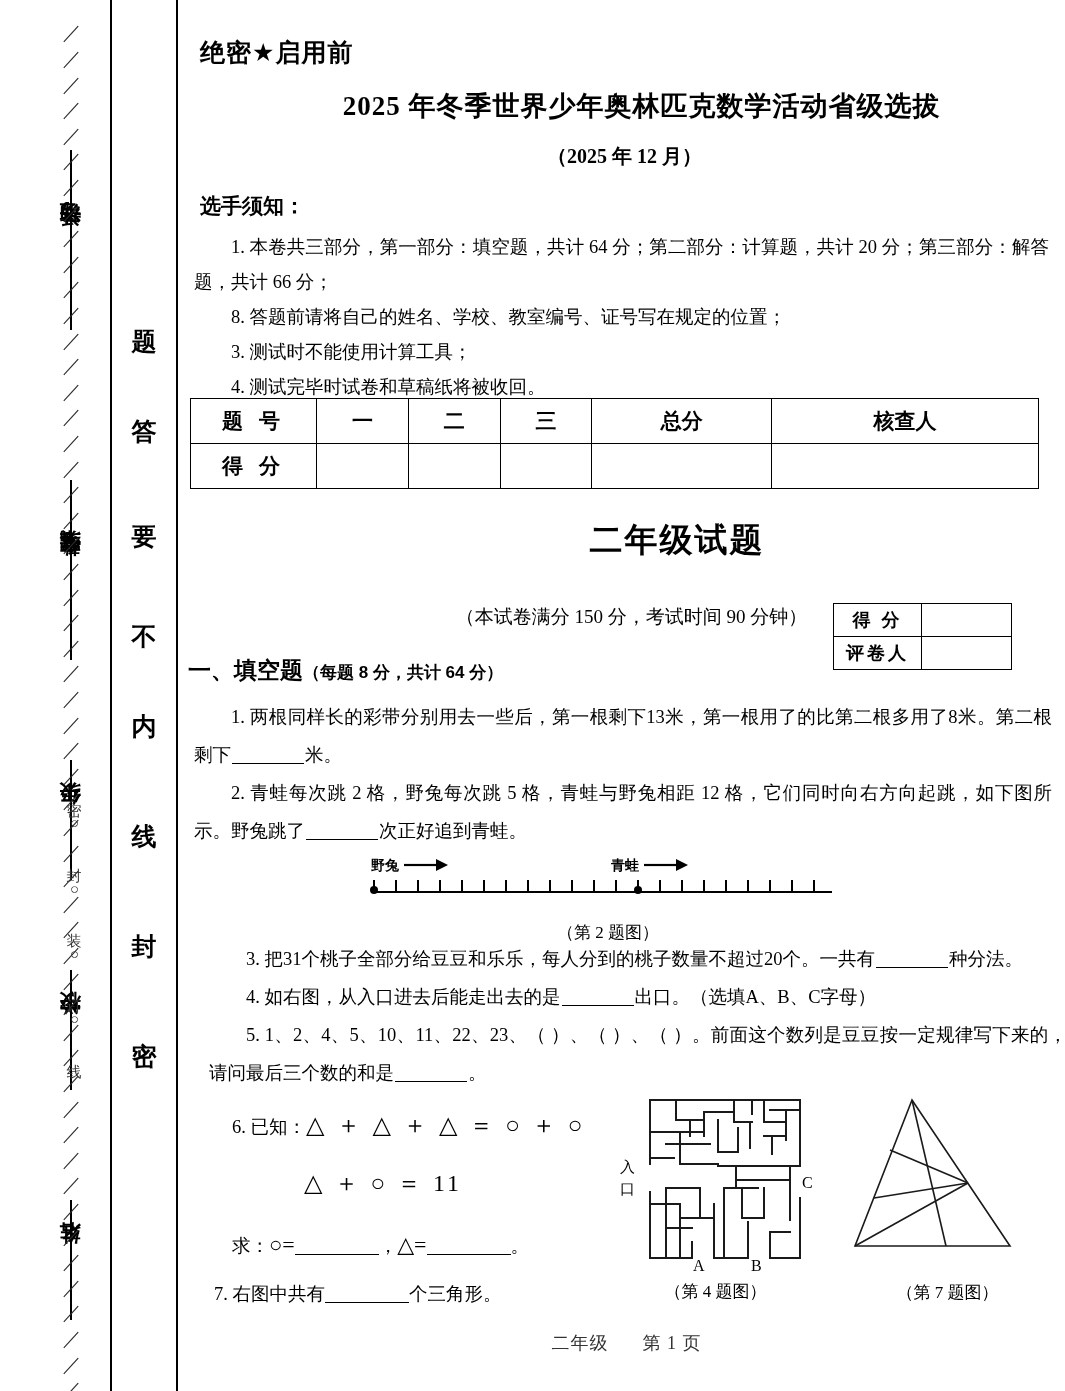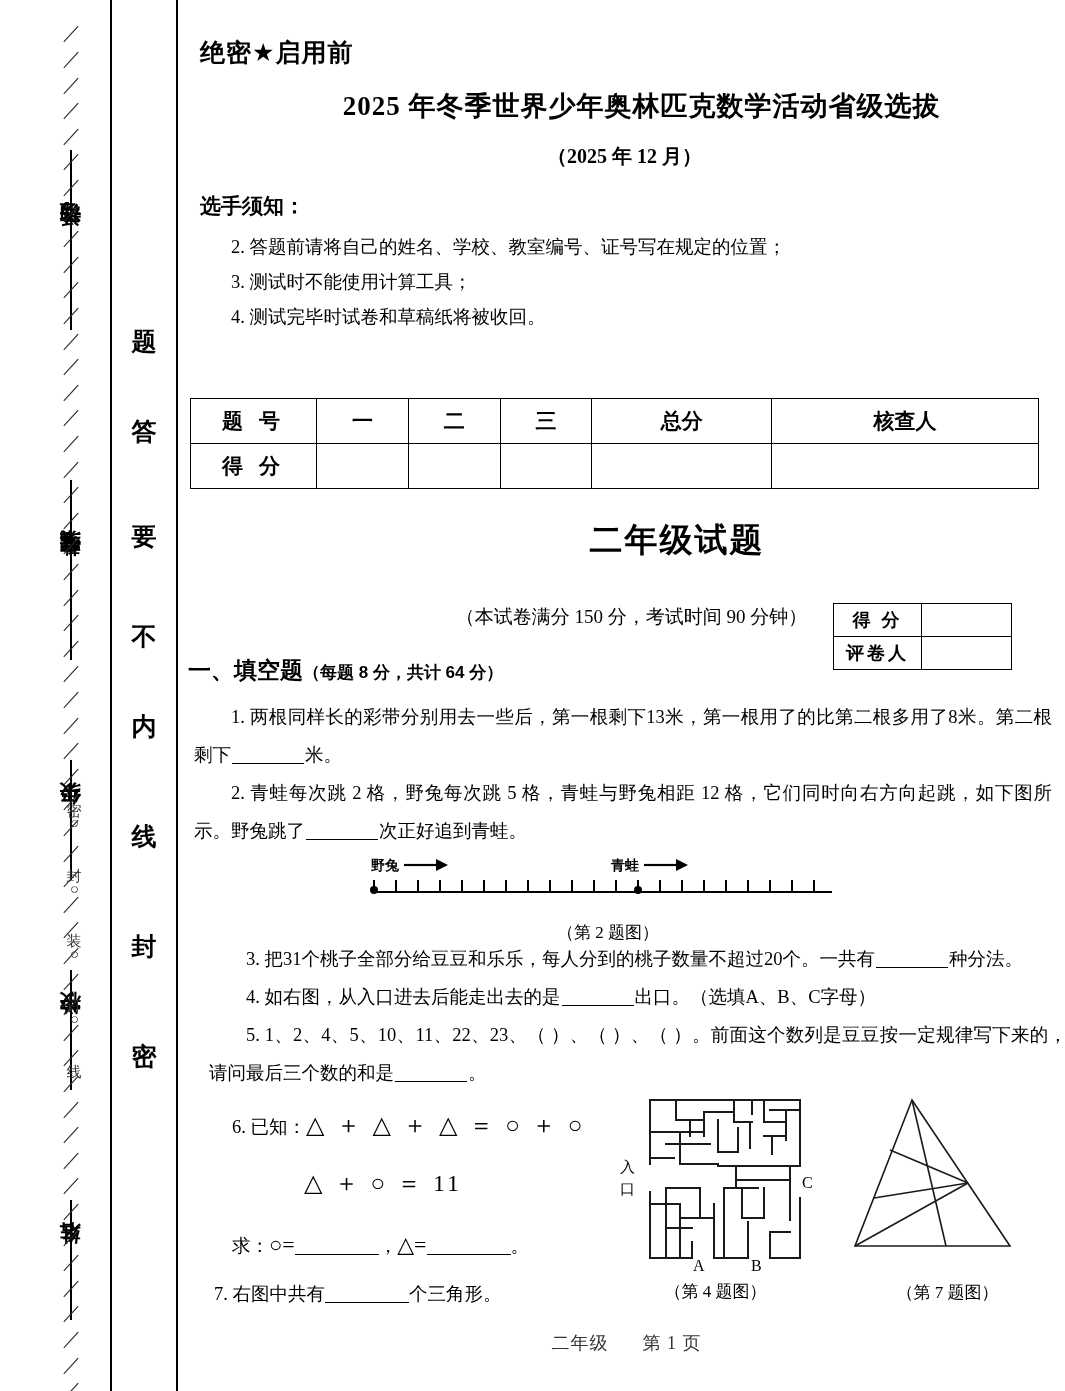--- a/index.html
+++ b/index.html
@@ -236,21 +236,22 @@
   </div>
 
   <div class="body">
 
     <div class="topsecret">绝密★启用前</div>
     <div class="maintitle">2025 年冬季世界少年奥林匹克数学活动省级选拔</div>
     <div class="subtitle">（2025 年 12 月）</div>
 
     <div class="notice-h">选手须知：</div>
     <div class="notice">
-      <p>2. 答题前请将自己的姓名、学校、教室编号、证号写在规定的位置；</p>
+      <p>1. 本卷共三部分，第一部分：填空题，共计 64 分；第二部分：计算题，共计 20 分；第三部分：解答题，共计 66 分；</p>
+      <p>8. 答题前请将自己的姓名、学校、教室编号、证号写在规定的位置；</p>
       <p>3. 测试时不能使用计算工具；</p>
       <p>4. 测试完毕时试卷和草稿纸将被收回。</p>
     </div>
 
     <table class="scoretable">
       <tbody>
           <tr>
         <td class="lbl">题 号</td>
         <td>一</td>
         <td>二</td>

